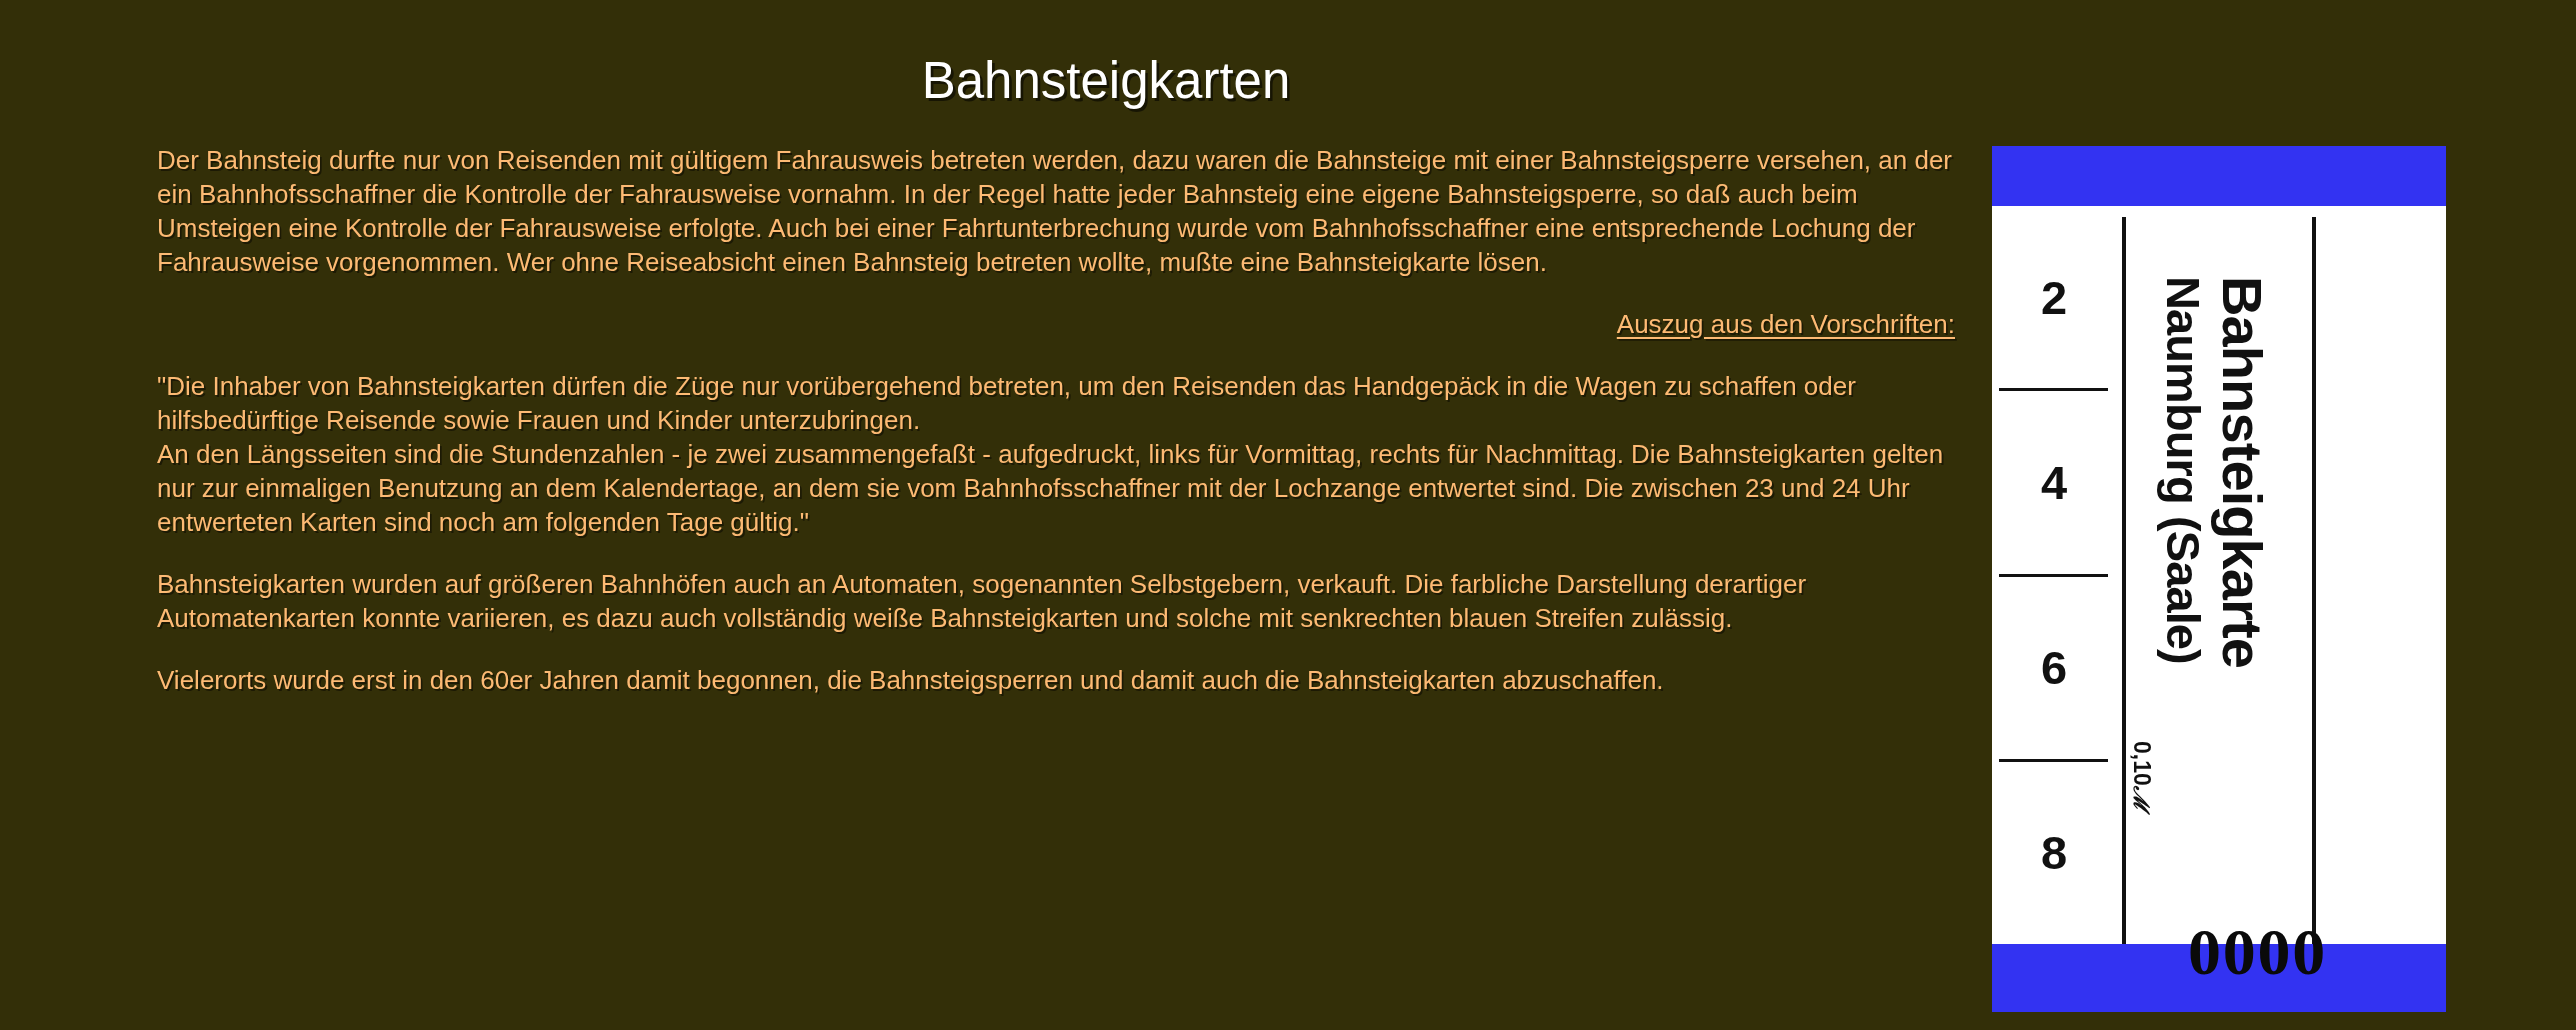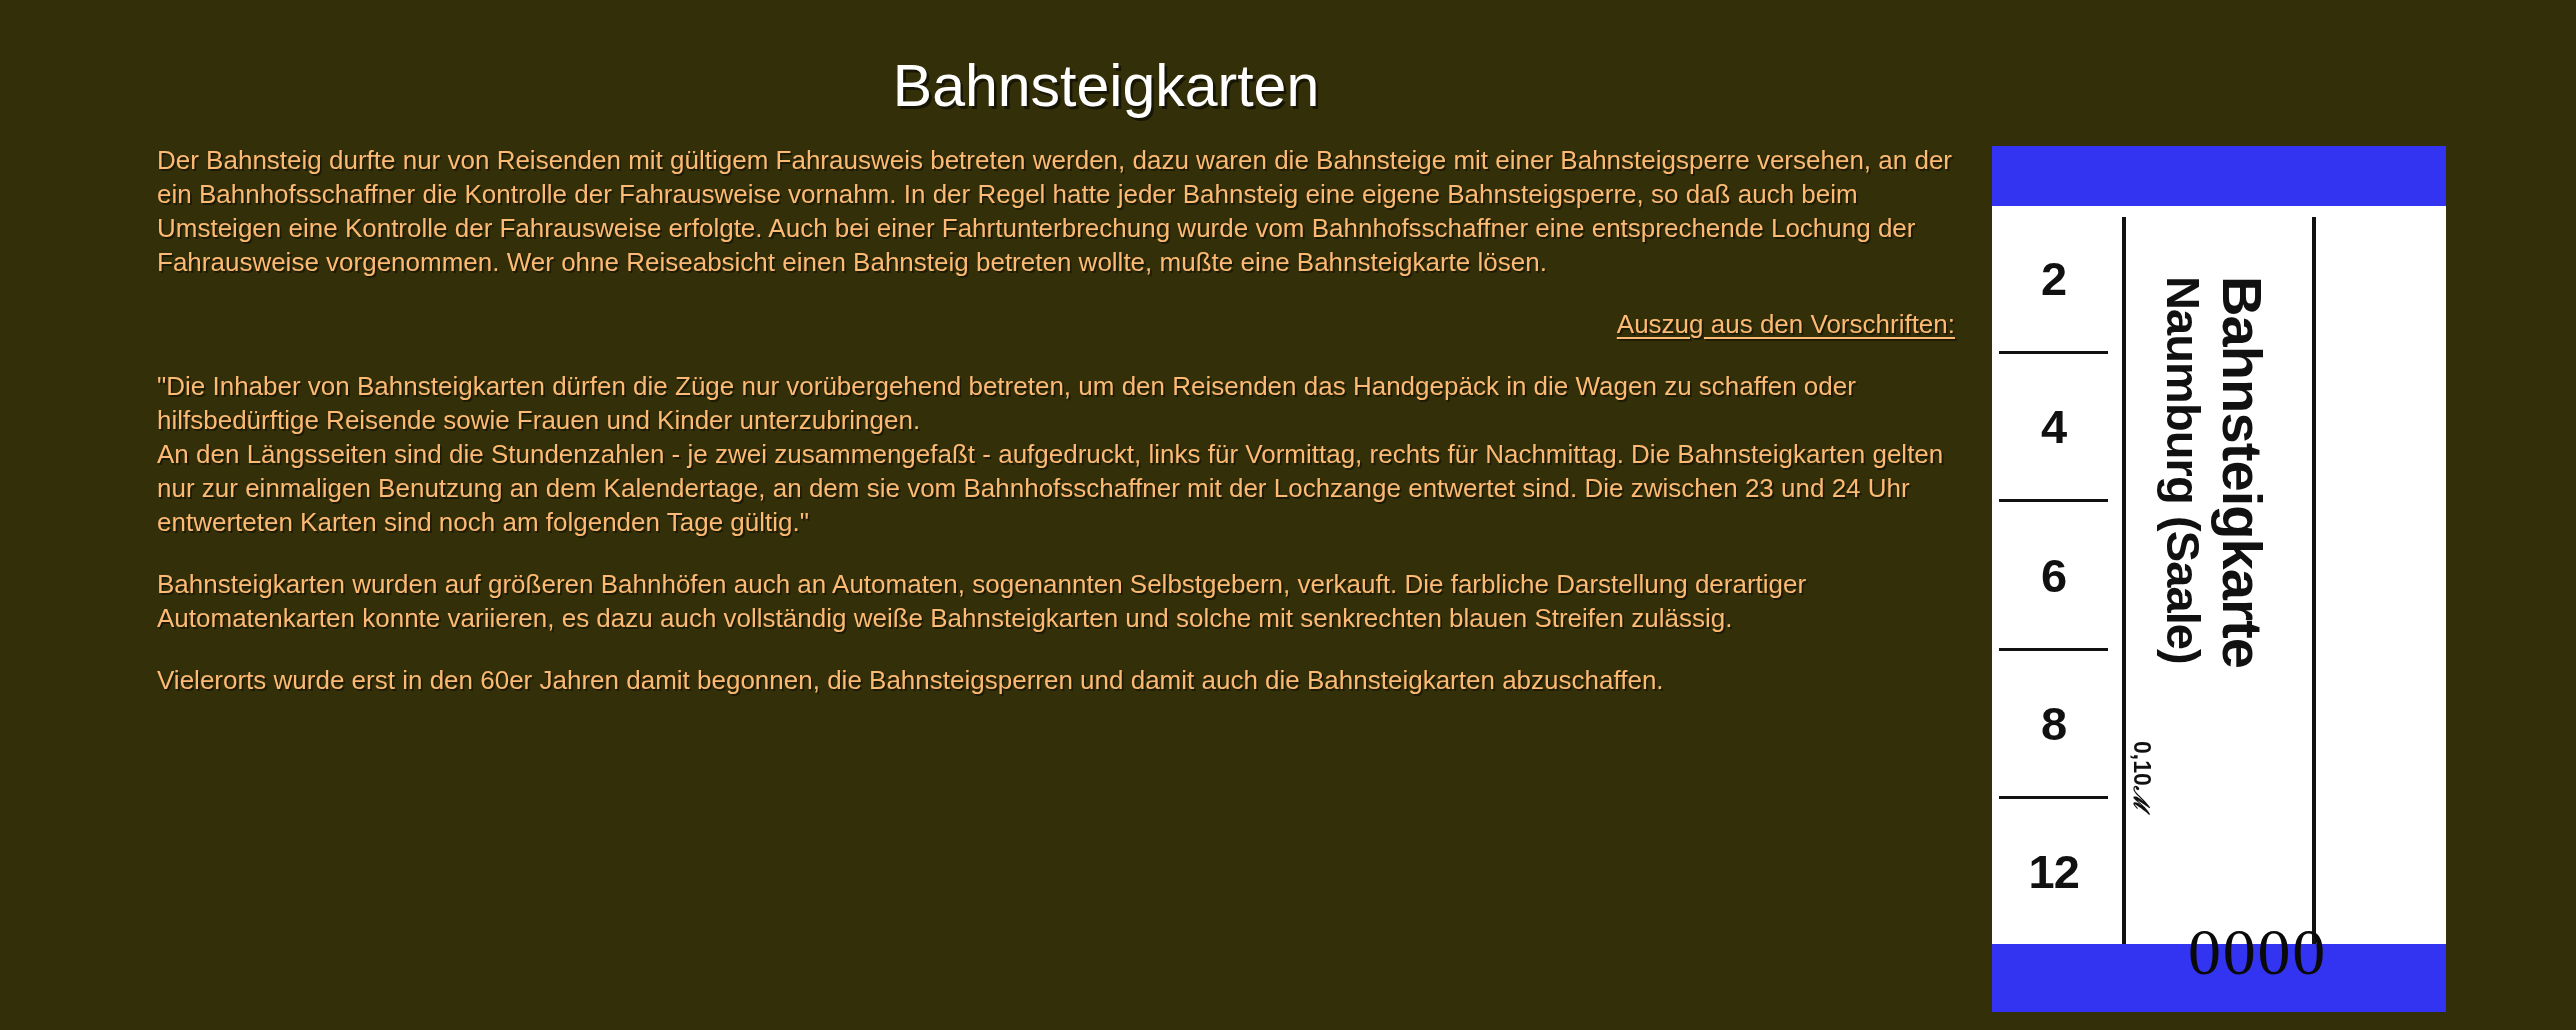--- a/index.html
+++ b/index.html
@@ -26,21 +26,21 @@
 
   
   .page-title {
     position: absolute;
     left: 0;
     top: -3.6px;
     width: 2212px;
     text-align: center;
     color: #ffffff;
     font-family: "Liberation Sans", sans-serif;
-    font-size: 59px;
+    font-size: 51px;
     font-weight: 400;
     line-height: 100px;
     letter-spacing: 0px;
     text-shadow: 2.7px 2.7px 0 rgba(0,0,0,0.55);
     white-space: nowrap;
   }
 
   
   .article {
     position: absolute;
@@ -179,21 +179,21 @@
 
   .serial {
     position: absolute;
     left: 0;
     bottom: 27px;
     width: 454px;
     text-align: center;
     padding-left: 77px;
     box-sizing: border-box;
     font-family: "Liberation Serif", serif;
-    font-weight: 400;
+    font-weight: 700;
     font-size: 66px;
     color: #0a0a0a;
     letter-spacing: 1.8px;
     line-height: 1;
   }
 </style>
 </head>
 <body>
 
 <div class="page">
@@ -222,21 +222,20 @@
 
     <div class="ticket-band top"></div>
 
     <div class="ticket-body">
 
       <div class="hour-col left">
         <div class="hour-cell">2</div>
         <div class="hour-cell">4</div>
         <div class="hour-cell">6</div>
         <div class="hour-cell">8</div>
-        <div class="hour-cell">12</div>
       </div>
 
       <div class="ticket-rule r1"></div>
 
       <div class="ticket-center">
         <span class="vtext main">Bahnsteigkarte</span>
         <span class="vtext sub">Naumburg (Saale)</span>
         <span class="vtext price"><span>0,10</span><span class="cur">ℳ</span></span>
       </div>
 

